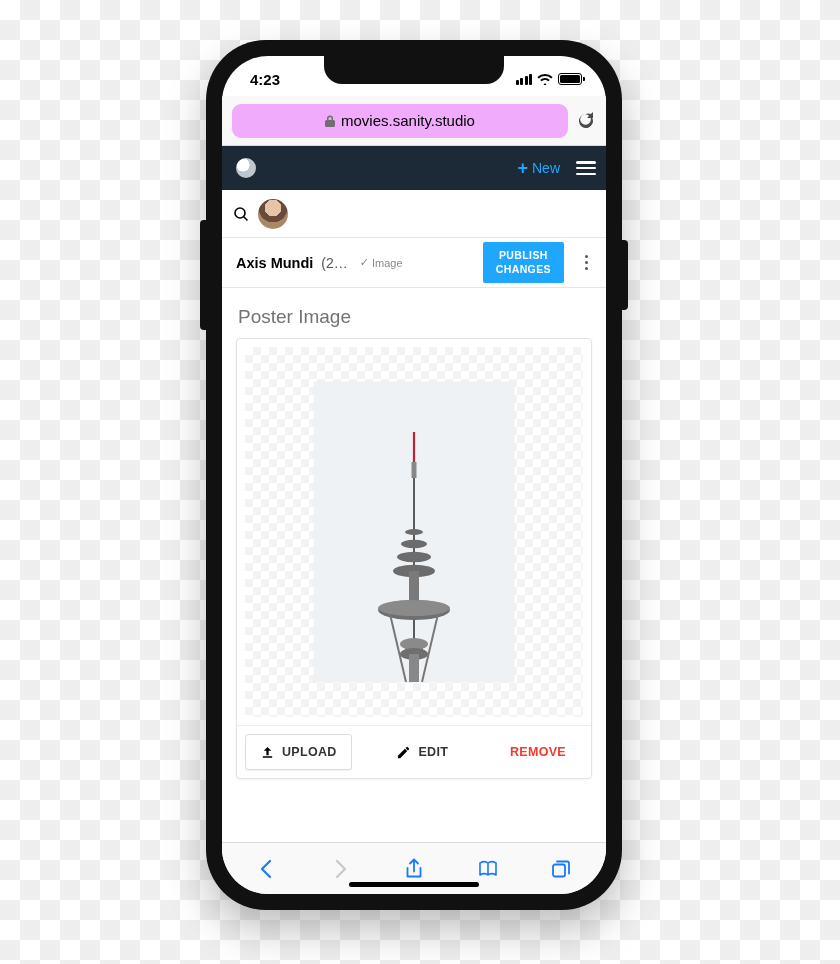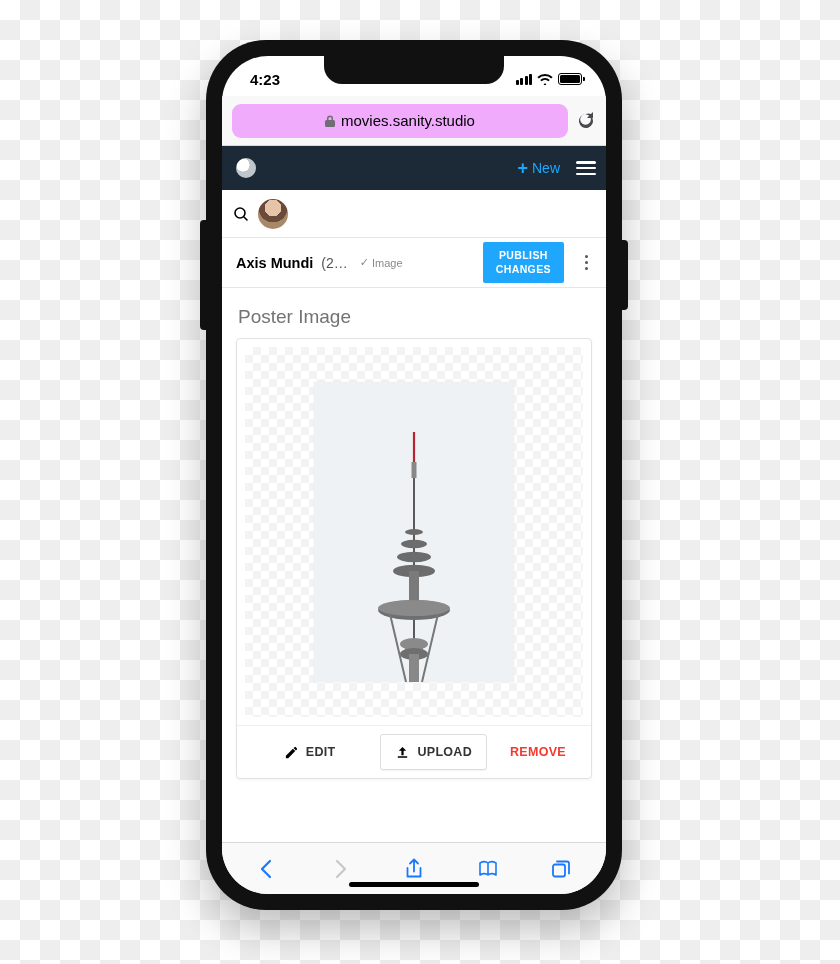--- a/index.html
+++ b/index.html
@@ -304,32 +304,32 @@
 
               <ellipse cx="60" cy="222" rx="14" ry="6" fill="#8a8a8a"></ellipse>
               <rect x="51" y="222" width="18" height="10" fill="#8a8a8a"></rect>
               <ellipse cx="60" cy="232" rx="14" ry="6" fill="#6f6f6f"></ellipse>
 
               <rect x="55" y="232" width="10" height="28" fill="#888"></rect>
             </svg>
           </div>
         </div>
         <div class="image-actions">
+          <button class="action-btn upload-btn">
+            <svg class="upload-icon" viewBox="0 0 16 16">
+              <path d="M3 12h10v1.7H3zM8 2l4 4H9.2v5H6.8V6H4z" fill="#000"></path>
+            </svg>
+            <span>UPLOAD</span>
+          </button>
           <button class="action-btn edit-btn">
             <svg class="edit-icon" viewBox="0 0 16 16">
               <path d="M2 11.5V14h2.5L12 6.5 9.5 4 2 11.5zM13.7 4.8a1 1 0 000-1.4l-1.1-1.1a1 1 0 00-1.4 0l-1 1L12.7 5.8l1-1z" fill="#000"></path>
             </svg>
             <span>EDIT</span>
           </button>
-          <button class="action-btn upload-btn">
-            <svg class="upload-icon" viewBox="0 0 16 16">
-              <path d="M3 12h10v1.7H3zM8 2l4 4H9.2v5H6.8V6H4z" fill="#000"></path>
-            </svg>
-            <span>UPLOAD</span>
-          </button>
           <button class="action-btn remove-btn">
             <span>REMOVE</span>
           </button>
         </div>
       </div>
     </div>
 
     <div class="safari-toolbar">
       <div class="tb-btn">
         <svg class="tb-svg" viewBox="0 0 22 22">

